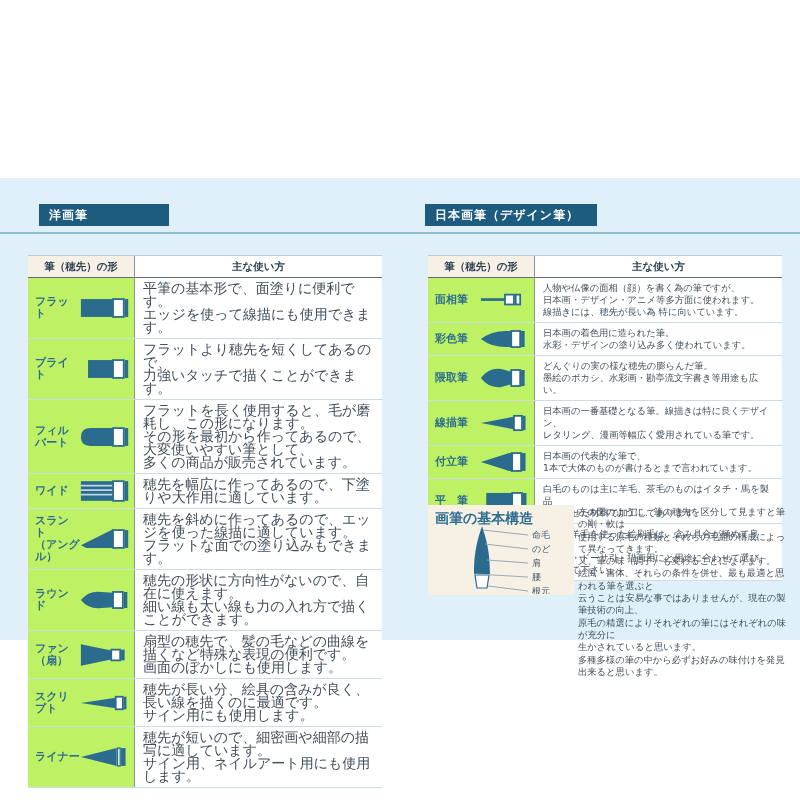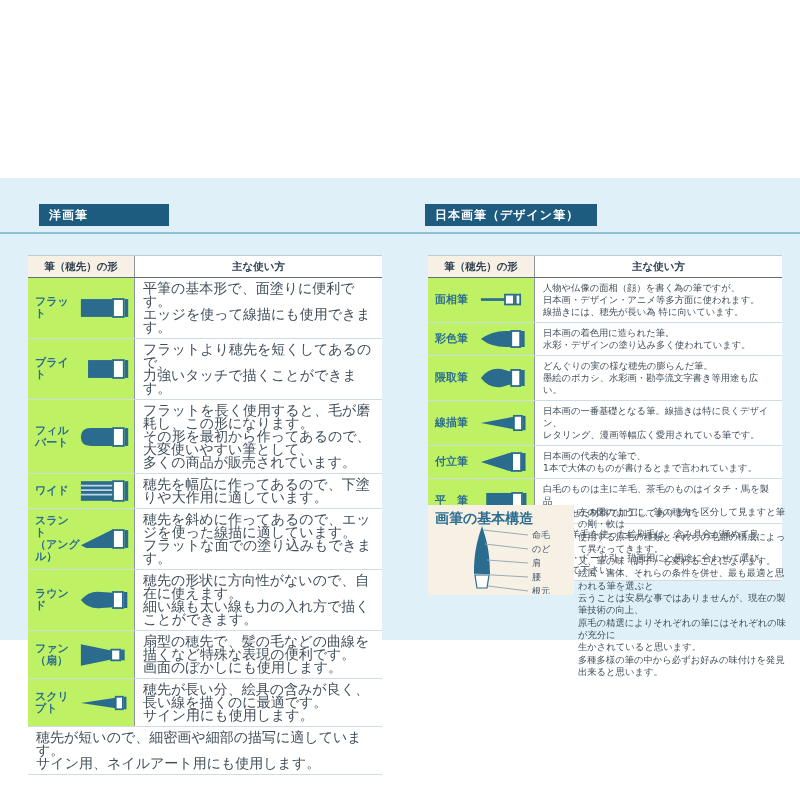--- a/index.html
+++ b/index.html
@@ -172,20 +172,30 @@
                 <rect x="40" y="6" width="8" height="14" fill="#fff" stroke="#2b6c8e" stroke-width="2"></rect>
                 <rect x="49" y="6" width="3" height="14" fill="#2b6c8e"></rect>
               </svg>
             </span>
           </div>
           <div class="c2">
             <div>穂先が長い分、絵具の含みが良く、長い線を描くのに最適です。<br>サイン用にも使用します。</div>
           </div>
         </div>
         <div class="trow">
+          <div class="c1">
+            <div class="bname">ライナー</div>
+            <span class="bicon">
+              <svg width="50" height="24" viewBox="0 0 56 26" xmlns="http://www.w3.org/2000/svg">
+                <polygon points="1,13 41,3 41,23" fill="#2b6c8e"></polygon>
+                <rect x="42" y="3" width="3" height="20" fill="#fff" stroke="#2b6c8e" stroke-width="1.5"></rect>
+                <rect x="46" y="3" width="5" height="20" fill="#2b6c8e"></rect>
+              </svg>
+            </span>
+          </div>
           <div class="c2">
             <div>穂先が短いので、細密画や細部の描写に適しています。<br>サイン用、ネイルアート用にも使用します。</div>
           </div>
         </div>
       </div>
   </div>
 
   <div id="t-right" class="btable">
     <div class="thead">
       <div class="h1">筆（穂先）の形</div>

